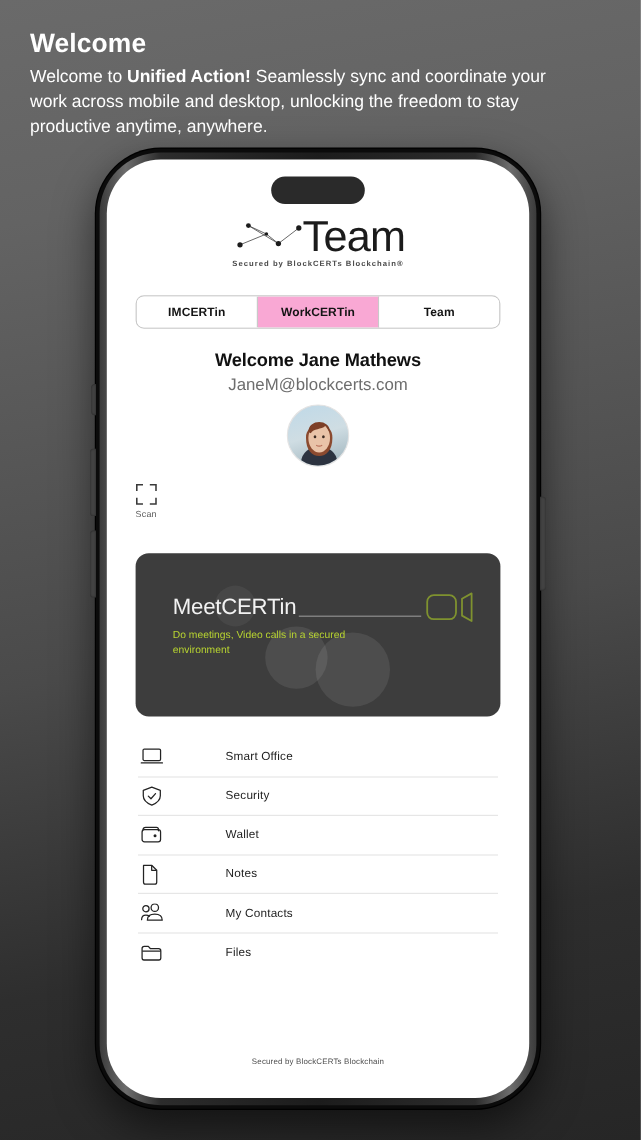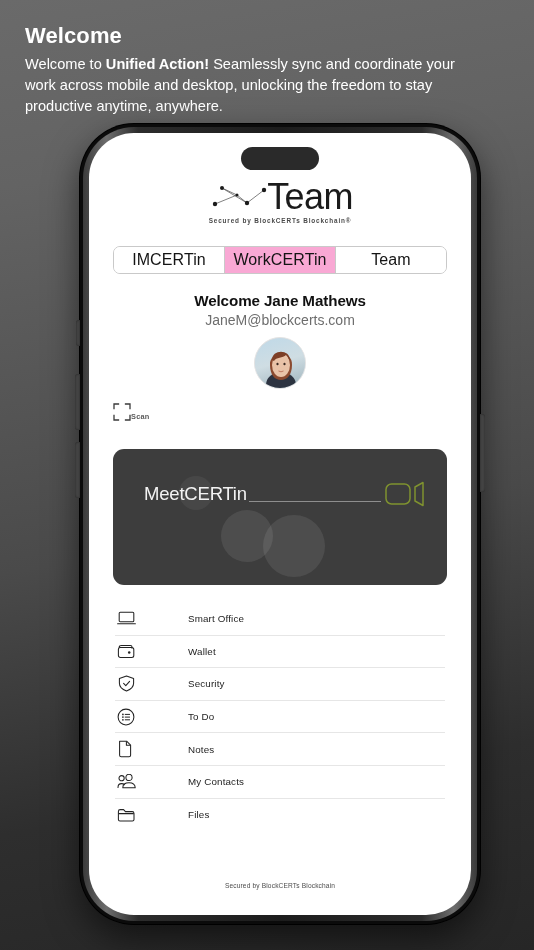--- a/index.html
+++ b/index.html
@@ -37,21 +37,21 @@
     font-weight: 400;
     max-width: 455px;
   }
   .welcome-body b { font-weight: bold; }
 
   
   .phone-wrap {
     position: absolute;
     left: 80px;
     top: 124px;
-    width: 400px;
+    width: 370px;
     height: 800px;
   }
   .phone-outer {
     position: absolute;
     inset: 0;
     border-radius: 54px;
     background: #0b0b0b;
     box-shadow: 0 0 0 1px #000, 0 14px 34px rgba(0,0,0,.55);
   }
   .phone-band {
@@ -139,22 +139,22 @@
     border-radius: 7px;
     overflow: hidden;
     background: #fff;
     height: 28px;
   }
   .seg-item {
     flex: 1;
     display: flex;
     align-items: center;
     justify-content: center;
-    font-size: 16px;
-    font-weight: normal;
+    font-size: 10px;
+    font-weight: bold;
     color: #141414;
     border-right: 1px solid #c9c9c9;
     background: #fff;
     letter-spacing: .1px;
     cursor: pointer;
     user-select: none;
   }
   .seg-item:last-child { border-right: none; }
   .seg-item.active { background: #f9a8d4; }
 
@@ -184,23 +184,23 @@
     border: 1px solid #e3e3e3;
     background: #cbd9e2;
     position: relative;
   }
   .avatar svg { display: block; }
 
   
   .scan-area {
     margin-top: 14px;
     display: flex;
-    align-items: flex-end;
+    flex-direction: column;
+    align-items: flex-start;
     cursor: pointer;
-    font-weight: bold;
   }
   .scan-label {
     font-size: 7.4px;
     color: #5a5a5a;
     margin-top: 3px;
     letter-spacing: .2px;
   }
 
   
   .meet-card {
@@ -384,68 +384,57 @@
         <div class="deco-circle deco-b"></div>
 
         <div class="meet-head">
           <div class="meet-title">MeetCERTin</div>
           <div class="meet-rule"></div>
           <svg class="meet-cam" width="40" height="26" viewBox="0 0 40 26">
             <rect x="1" y="3" width="24" height="20" rx="5.5" fill="none" stroke="#7f922f" stroke-width="1.5"></rect>
             <path d="M30 6 L38 1.5 V24.5 L30 20 Z" fill="none" stroke="#7f922f" stroke-width="1.5" stroke-linejoin="round"></path>
           </svg>
         </div>
+        <div class="meet-sub">Do meetings, Video calls in a secured environment</div>
       </div>
 
       <div class="menu-list">
 
         <div class="menu-item">
           <span class="menu-icon">
             <svg width="19" height="15" viewBox="0 0 19 15">
               <rect x="2.2" y="1.2" width="14.6" height="9.6" rx="1.1" fill="none" stroke="#232323" stroke-width="1.05"></rect>
               <path d="M0.6 12.8 H18.4" stroke="#232323" stroke-width="1.05" stroke-linecap="round"></path>
             </svg>
           </span>
           <span class="menu-label">Smart Office</span>
+        </div>
+
+        <div class="menu-item">
+          <span class="menu-icon">
+            <svg width="19" height="17" viewBox="0 0 19 17">
+              <path d="M9.5 1 L16.6 3.6 V8.2 Q16.6 13.2 9.5 16 Q2.4 13.2 2.4 8.2 V3.6 Z" fill="none" stroke="#232323" stroke-width="1.05" stroke-linejoin="round"></path>
+              <path d="M6.6 8.4 L8.8 10.6 L12.6 6.3" fill="none" stroke="#232323" stroke-width="1.05" stroke-linecap="round" stroke-linejoin="round"></path>
+            </svg>
+          </span>
+          <span class="menu-label">Security</span>
         </div>
 
         <div class="menu-item">
           <span class="menu-icon">
             <svg width="19" height="15" viewBox="0 0 19 15">
               <path d="M2.2 3.4 Q2.2 1.4 4.4 1.4 L13.4 1.4 Q15 1.4 15 3 L15 4.3" fill="none" stroke="#232323" stroke-width="1.05" stroke-linecap="round"></path>
               <rect x="1.4" y="3.4" width="15.4" height="10.1" rx="2" fill="none" stroke="#232323" stroke-width="1.05"></rect>
               <circle cx="12.2" cy="8.5" r="1.25" fill="#232323"></circle>
             </svg>
           </span>
           <span class="menu-label">Wallet</span>
         </div>
 
-        <div class="menu-item">
-          <span class="menu-icon">
-            <svg width="19" height="17" viewBox="0 0 19 17">
-              <path d="M9.5 1 L16.6 3.6 V8.2 Q16.6 13.2 9.5 16 Q2.4 13.2 2.4 8.2 V3.6 Z" fill="none" stroke="#232323" stroke-width="1.05" stroke-linejoin="round"></path>
-              <path d="M6.6 8.4 L8.8 10.6 L12.6 6.3" fill="none" stroke="#232323" stroke-width="1.05" stroke-linecap="round" stroke-linejoin="round"></path>
-            </svg>
-          </span>
-          <span class="menu-label">Security</span>
-        </div>
-
-
-        <div class="menu-item">
-          <span class="menu-icon">
-            <svg width="18" height="18" viewBox="0 0 18 18">
-              <circle cx="9" cy="9" r="7.9" fill="none" stroke="#232323" stroke-width="1.05"></circle>
-              <circle cx="5.9" cy="6.4" r=".85" fill="#232323"></circle>
-              <circle cx="5.9" cy="9.1" r=".85" fill="#232323"></circle>
-              <circle cx="5.9" cy="11.8" r=".85" fill="#232323"></circle>
-              <path d="M8.2 6.4 H12.6 M8.2 9.1 H12.6 M8.2 11.8 H12.6" stroke="#232323" stroke-width="1" stroke-linecap="round"></path>
-            </svg>
-          </span>
-          <span class="menu-label">To Do</span>
-        </div>
+
 
         <div class="menu-item">
           <span class="menu-icon">
             <svg width="16" height="18" viewBox="0 0 16 18">
               <path d="M2.6 1.2 H9.6 L13.6 5.2 V15.2 Q13.6 16.8 12 16.8 H4.2 Q2.6 16.8 2.6 15.2 Z" fill="none" stroke="#232323" stroke-width="1.05" stroke-linejoin="round"></path>
               <path d="M9.4 1.4 V5.3 H13.4" fill="none" stroke="#232323" stroke-width="1.05" stroke-linejoin="round"></path>
             </svg>
           </span>
           <span class="menu-label">Notes</span>
         </div>

